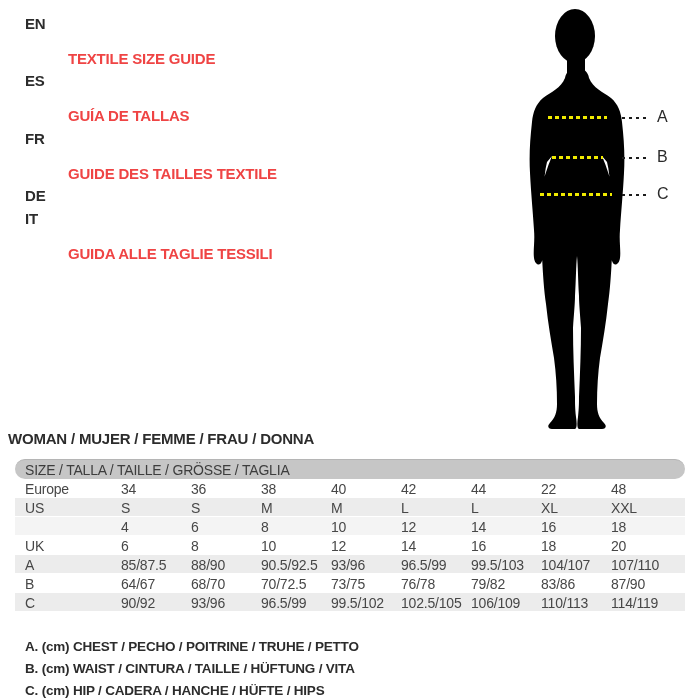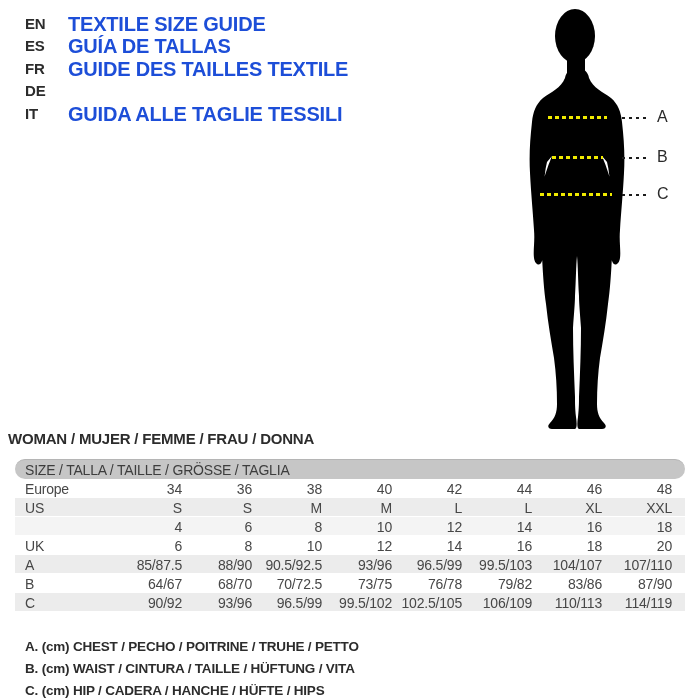--- a/index.html
+++ b/index.html
@@ -10,21 +10,21 @@
     position:relative;
     overflow:hidden;
     letter-spacing:-0.2px;
   }
   #canvas { position:absolute; inset:0; width:700px; height:700px; background:#fff; }
 
   
   .lang-list { position:absolute; left:25px; top:13px; }
   .lang-row { display:flex; line-height:22.4px; }
   .lang-code { width:43px; font-size:15px; font-weight:700; color:#2c2c2c; }
-  .lang-title { font-size:20px; font-weight:700; color:#1d4ed8; white-space:nowrap; }
+  .lang-title { font-size:15px; font-weight:700; color:#ef4444; white-space:nowrap;margin-top:35px; }
 
   
   .figure-wrap { position:absolute; left:497px; top:8px; width:160px; height:424px; }
   .figure-wrap svg { display:block; width:160px; height:424px; }
 
   
   .marker { position:absolute; left:0; top:0; width:700px; height:0; }
   .dash-yellow { position:absolute; height:3px; }
   .dash-black { position:absolute; height:2px; }
   .marker-label { position:absolute; font-size:16px; font-weight:400; color:#2a2a2a; line-height:16px; }
@@ -53,21 +53,21 @@
     border-radius:10px;
   }
   .t-row {
     display:grid; grid-template-columns:97px repeat(8, 1fr);
     height:19px; align-items:center; padding-right:13px;
     font-size:14px; color:#474747;gap:9px;
   }
   .t-row.shade-gray  { background:#ececec; box-shadow: inset 0 -1px 0 #ffffff; }
   .t-row.shade-light { background:#f4f4f4; box-shadow: inset 0 -1px 0 #ffffff; }
   .t-label { padding-left:10px; text-align:left; }
-  .t-cell { text-align:right; white-space:nowrap; }
+  .t-cell { text-align:left; white-space:nowrap; }
 
   
   .legend { position:absolute; left:25px; top:636px; }
   .legend-line {
     font-size:13.5px; font-weight:700; color:#2c2c2c;
     line-height:22px; white-space:nowrap;
   }
 </style>
 </head>
 <body>
@@ -181,21 +181,21 @@
     <div class="t-header">SIZE / TALLA / TAILLE / GRÖSSE / TAGLIA</div>
     <div id="table-rows">
         <div class="t-row">
     <div class="t-label">Europe</div>
   <div class="t-cell">34</div>
           <div class="t-cell">36</div>
           <div class="t-cell">38</div>
           <div class="t-cell">40</div>
           <div class="t-cell">42</div>
           <div class="t-cell">44</div>
-          <div class="t-cell">46</div>
+          <div class="t-cell">22</div>
           <div class="t-cell">48</div>
         </div>
         <div class="t-row shade-gray">
     <div class="t-label">US</div>
   <div class="t-cell">S</div>
           <div class="t-cell">S</div>
           <div class="t-cell">M</div>
           <div class="t-cell">M</div>
           <div class="t-cell">L</div>
           <div class="t-cell">L</div>

